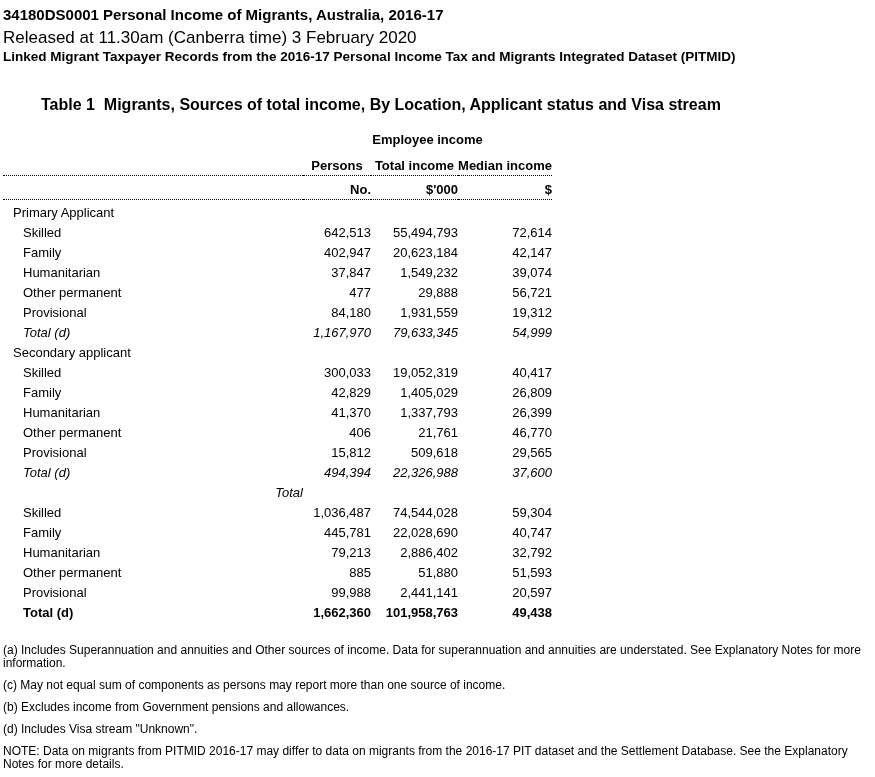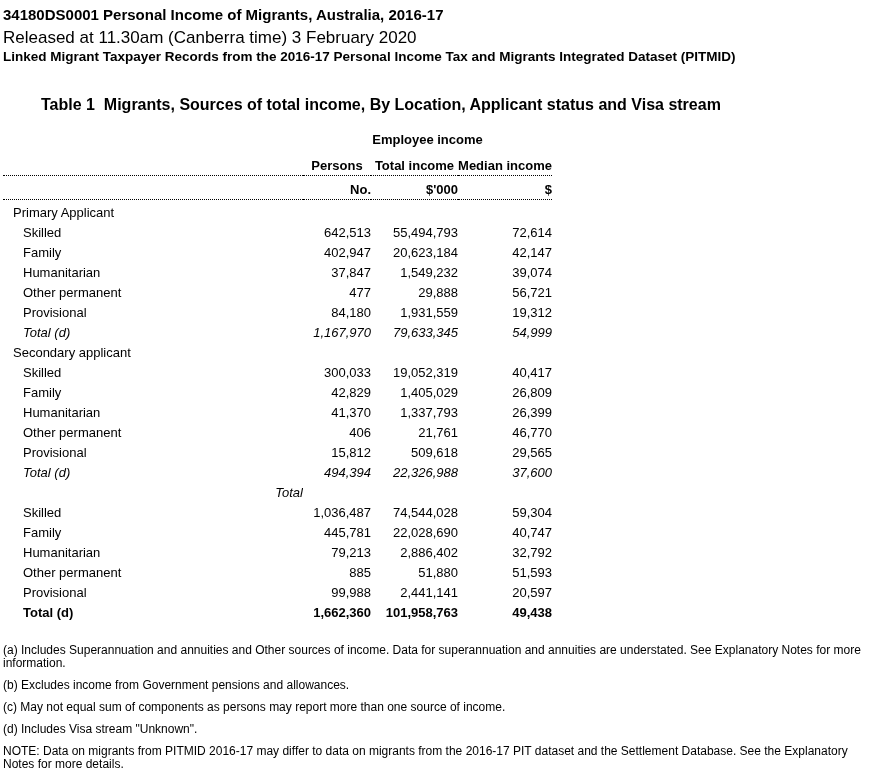--- a/index.html
+++ b/index.html
@@ -236,19 +236,19 @@
           <td class="lbl-item">Total (d)</td>
           <td class="num">1,662,360</td>
           <td class="num">101,958,763</td>
           <td class="num">49,438</td>
         </tr>
       </tbody>
   </table>
 
   <div class="footnotes">
     <div class="fn">(a) Includes Superannuation and annuities and Other sources of income. Data for superannuation and annuities are understated. See Explanatory Notes for more information.</div>
+    <div class="fn">(c) May not equal sum of components as persons may report more than one source of income.</div>
     <div class="fn">(b) Excludes income from Government pensions and allowances.</div>
-    <div class="fn">(c) May not equal sum of components as persons may report more than one source of income.</div>
     <div class="fn">(d) Includes Visa stream "Unknown".</div>
     <div class="fn">NOTE: Data on migrants from PITMID 2016-17 may differ to data on migrants from the 2016-17 PIT dataset and the Settlement Database. See the Explanatory Notes for more details.</div>
 
   </div>
 </div>
 
 </body></html>

